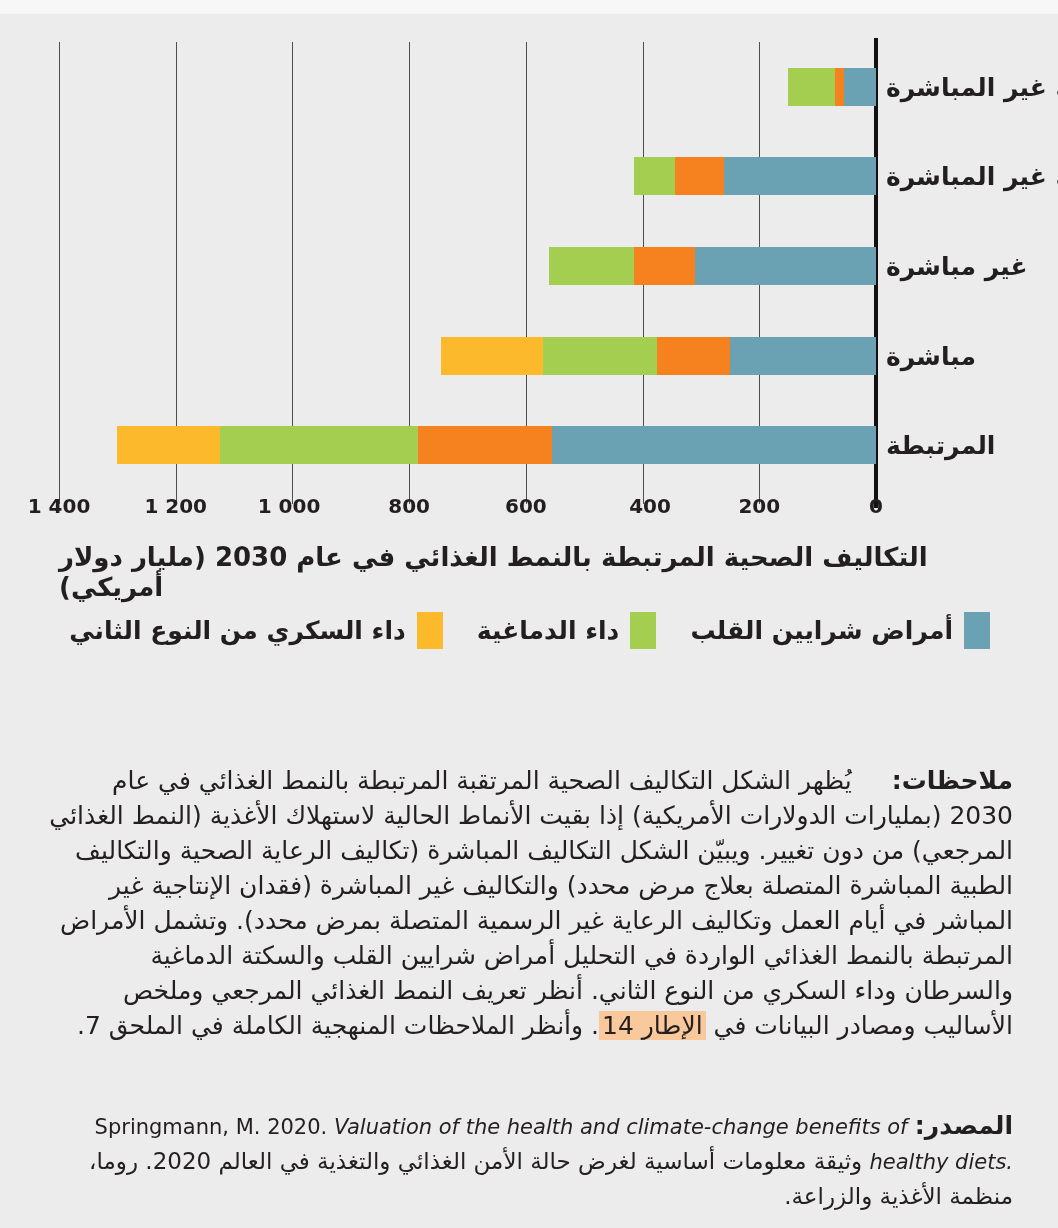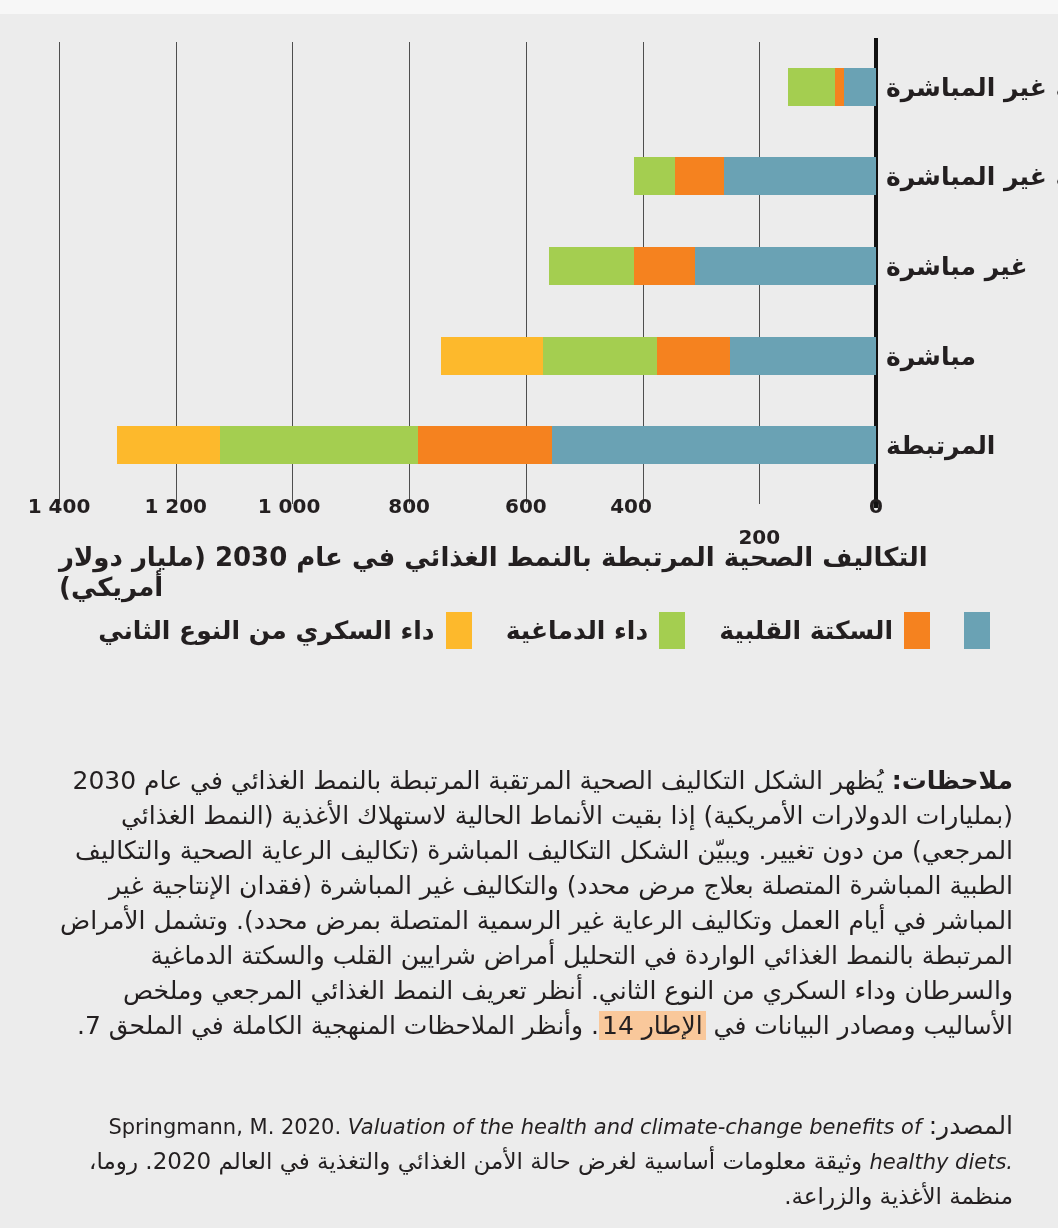--- a/index.html
+++ b/index.html
@@ -26,25 +26,25 @@
   
   .legend{position:absolute;top:612px;right:0;left:0;padding:0 68px 0 20px;
     display:flex;direction:rtl;gap:34px;align-items:center;}
   .legend-item{display:flex;direction:rtl;align-items:center;gap:11px;}
   .legend-swatch{width:26px;height:37px;flex:0 0 auto;}
   .legend-label{font-weight:bold;font-size:25px;white-space:nowrap;}
 
   
   .notes{position:absolute;top:738px;right:45px;left:42px;direction:rtl;
     text-align:right;font-size:25px;line-height:35px;}
-  .notes .lead{font-weight:bold;}
+  .notes .lead{font-weight:bold;margin-left:32px;}
   .box-ref{background:#f9c89b;padding:0 3px;margin-top:19px;}
   .source{position:absolute;top:1086px;right:45px;left:42px;direction:rtl;
     text-align:right;font-size:23px;line-height:34px;}
-  .source .lead{font-weight:normal;font-size:25px;}
+  .source .lead{font-weight:bold;font-size:25px;}
   .cite-en{direction:ltr;unicode-bidi:embed;font-size:21px;}
   .cite-it{font-style:italic;}
 </style>
 </head>
 <body>
 
 <div class="page">
   <div class="top-strip"></div>
 
   <div class="chart-area">
@@ -97,38 +97,35 @@
             <div class="bar-segment" style="width: 323.882px; background: rgb(106, 162, 180);"></div>
             <div class="bar-segment" style="width: 134.221px; background: rgb(245, 130, 31);"></div>
             <div class="bar-segment" style="width: 198.414px; background: rgb(164, 206, 80);"></div>
             <div class="bar-segment" style="width: 102.125px; background: rgb(253, 185, 44);"></div>
           </div>
           <div class="cat-label">المرتبطة</div>
         </div>
       </div>
     <div class="ticks" id="ticks">
         <div class="x-tick" style="left: 757px;">0</div>
-        <div class="x-tick" style="left: 640.286px; margin-top: 31px;">200</div>
-        <div class="x-tick" style="left: 512px;">400</div>
+        <div class="x-tick" style="left: 640.286px;">200</div>
+        <div class="x-tick" style="left: 531px;">400</div>
         <div class="x-tick" style="left: 406.857px;">600</div>
         <div class="x-tick" style="left: 290.143px;">800</div>
         <div class="x-tick" style="left: 170px;">1 000</div>
         <div class="x-tick" style="left: 56.7143px;">1 200</div>
         <div class="x-tick" style="left: -60px;">1 400</div>
       </div>
     <div class="x-title">التكاليف الصحية المرتبطة بالنمط الغذائي في عام 2030 (مليار دولار أمريكي)</div>
   </div>
 
   <div class="legend" id="legend">
       <div class="legend-item">
         <span class="legend-swatch" style="background: rgb(106, 162, 180);"></span>
-      </div>
-      <div class="legend-item">
-        <span class="legend-swatch" style="background: rgb(245, 130, 31);"></span>
-        <span class="legend-label">السكتة القلبية</span>
+        <span class="legend-label">أمراض شرايين القلب</span>
       </div>
       <div class="legend-item">
         <span class="legend-swatch" style="background: rgb(164, 206, 80);"></span>
         <span class="legend-label">داء الدماغية</span>
       </div>
       <div class="legend-item">
         <span class="legend-swatch" style="background: rgb(253, 185, 44);"></span>
         <span class="legend-label">داء السكري من النوع الثاني</span>
       </div>
     </div>

